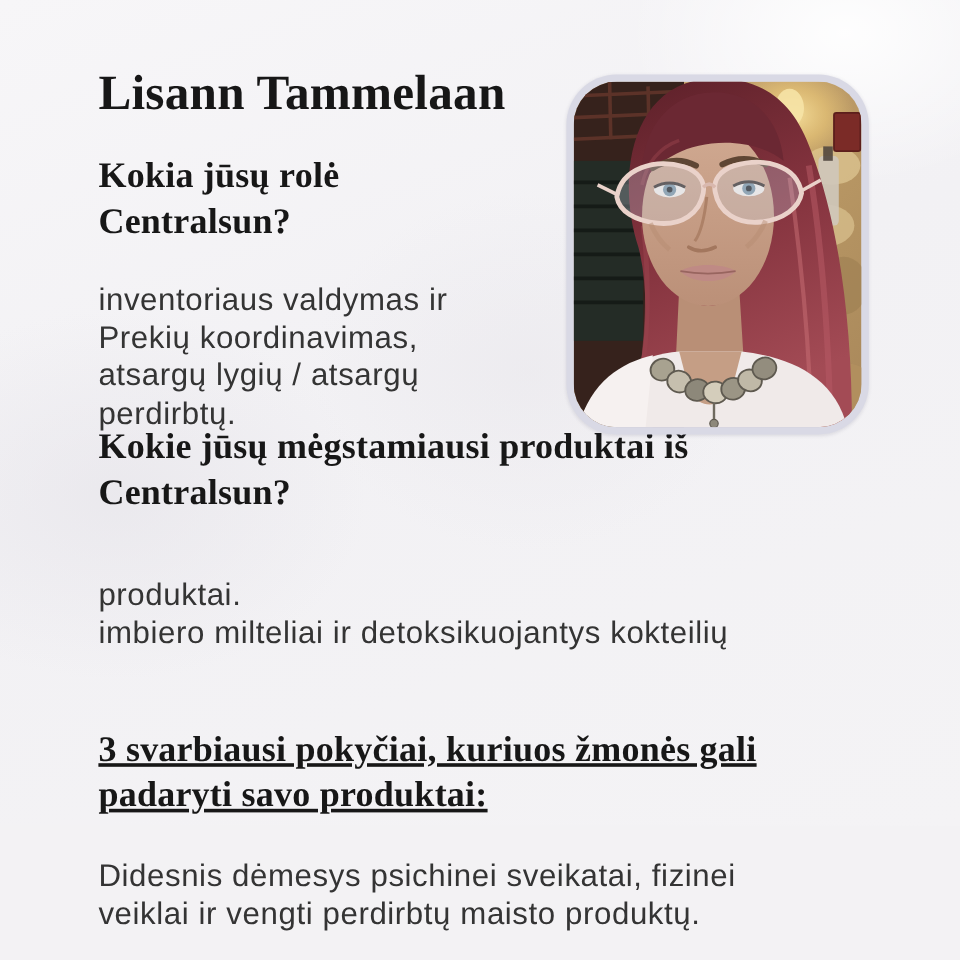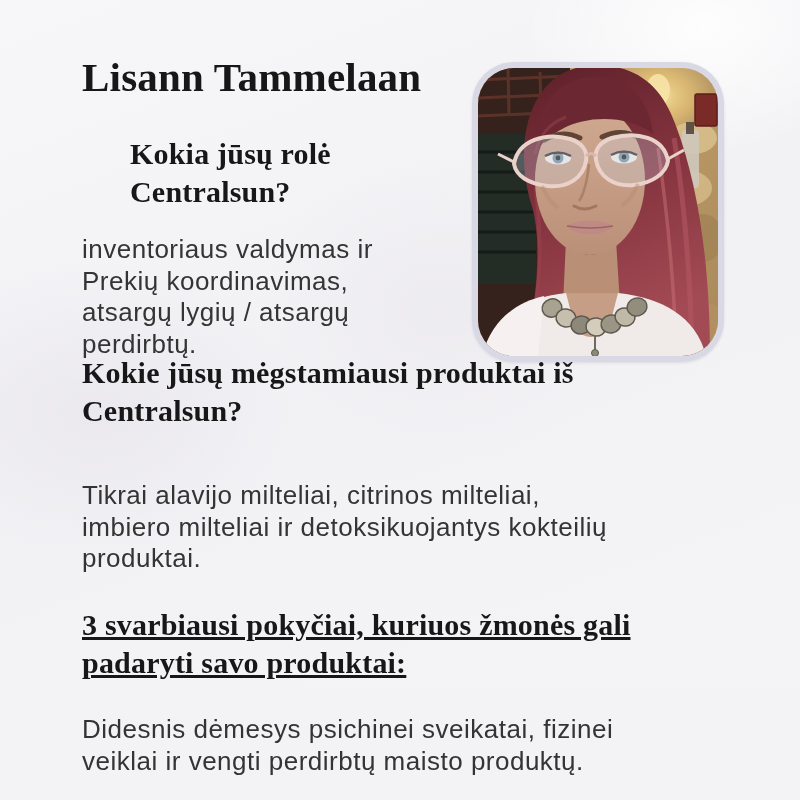--- a/index.html
+++ b/index.html
@@ -36,21 +36,21 @@
     font-weight:700;font-size:30px;line-height:38px;
     color:var(--heading);letter-spacing:0.2px;
   }
   .answer{
     position:absolute;left:82px;
     font-family:"Liberation Sans",sans-serif;
     font-weight:400;font-size:26px;line-height:31.5px;
     color:var(--body-text);letter-spacing:0.5px;
   }
   .question div,.answer div{white-space:nowrap;}
-  #q1{top:135px;margin-left:48px;}
+  #q1{top:128px;}
   #a1{top:234px;}
   #q2{top:354px;}
   #a2{top:480px;}
   #q3{top:606px;text-decoration:underline;}
   #a3{top:714px;}
   .photo-frame{
     position:absolute;left:472px;top:62px;
     width:252px;height:300px;
     background:var(--photo-frame);
     border-radius:42px;
@@ -80,23 +80,22 @@
     <div>atsargų lygių / atsargų</div>
     <div>perdirbtų.</div>
   </div>
 
   <div class="question" id="q2">
     <div>Kokie jūsų mėgstamiausi produktai iš</div>
     <div>Centralsun?</div>
   </div>
 
   <div class="answer" id="a2">
-    <div>Tikrai alavijo milteliai, citrinos milteliai,</div>
+    <div>produktai.</div>
     <div>imbiero milteliai ir detoksikuojantys kokteilių</div>
-    <div>produktai.</div>
   </div>
 
   <div class="question" id="q3">
     <div>3 svarbiausi pokyčiai, kuriuos žmonės gali</div>
     <div>padaryti savo produktai:</div>
   </div>
 
   <div class="answer" id="a3">
     <div>Didesnis dėmesys psichinei sveikatai, fizinei</div>
     <div>veiklai ir vengti perdirbtų maisto produktų.</div>

